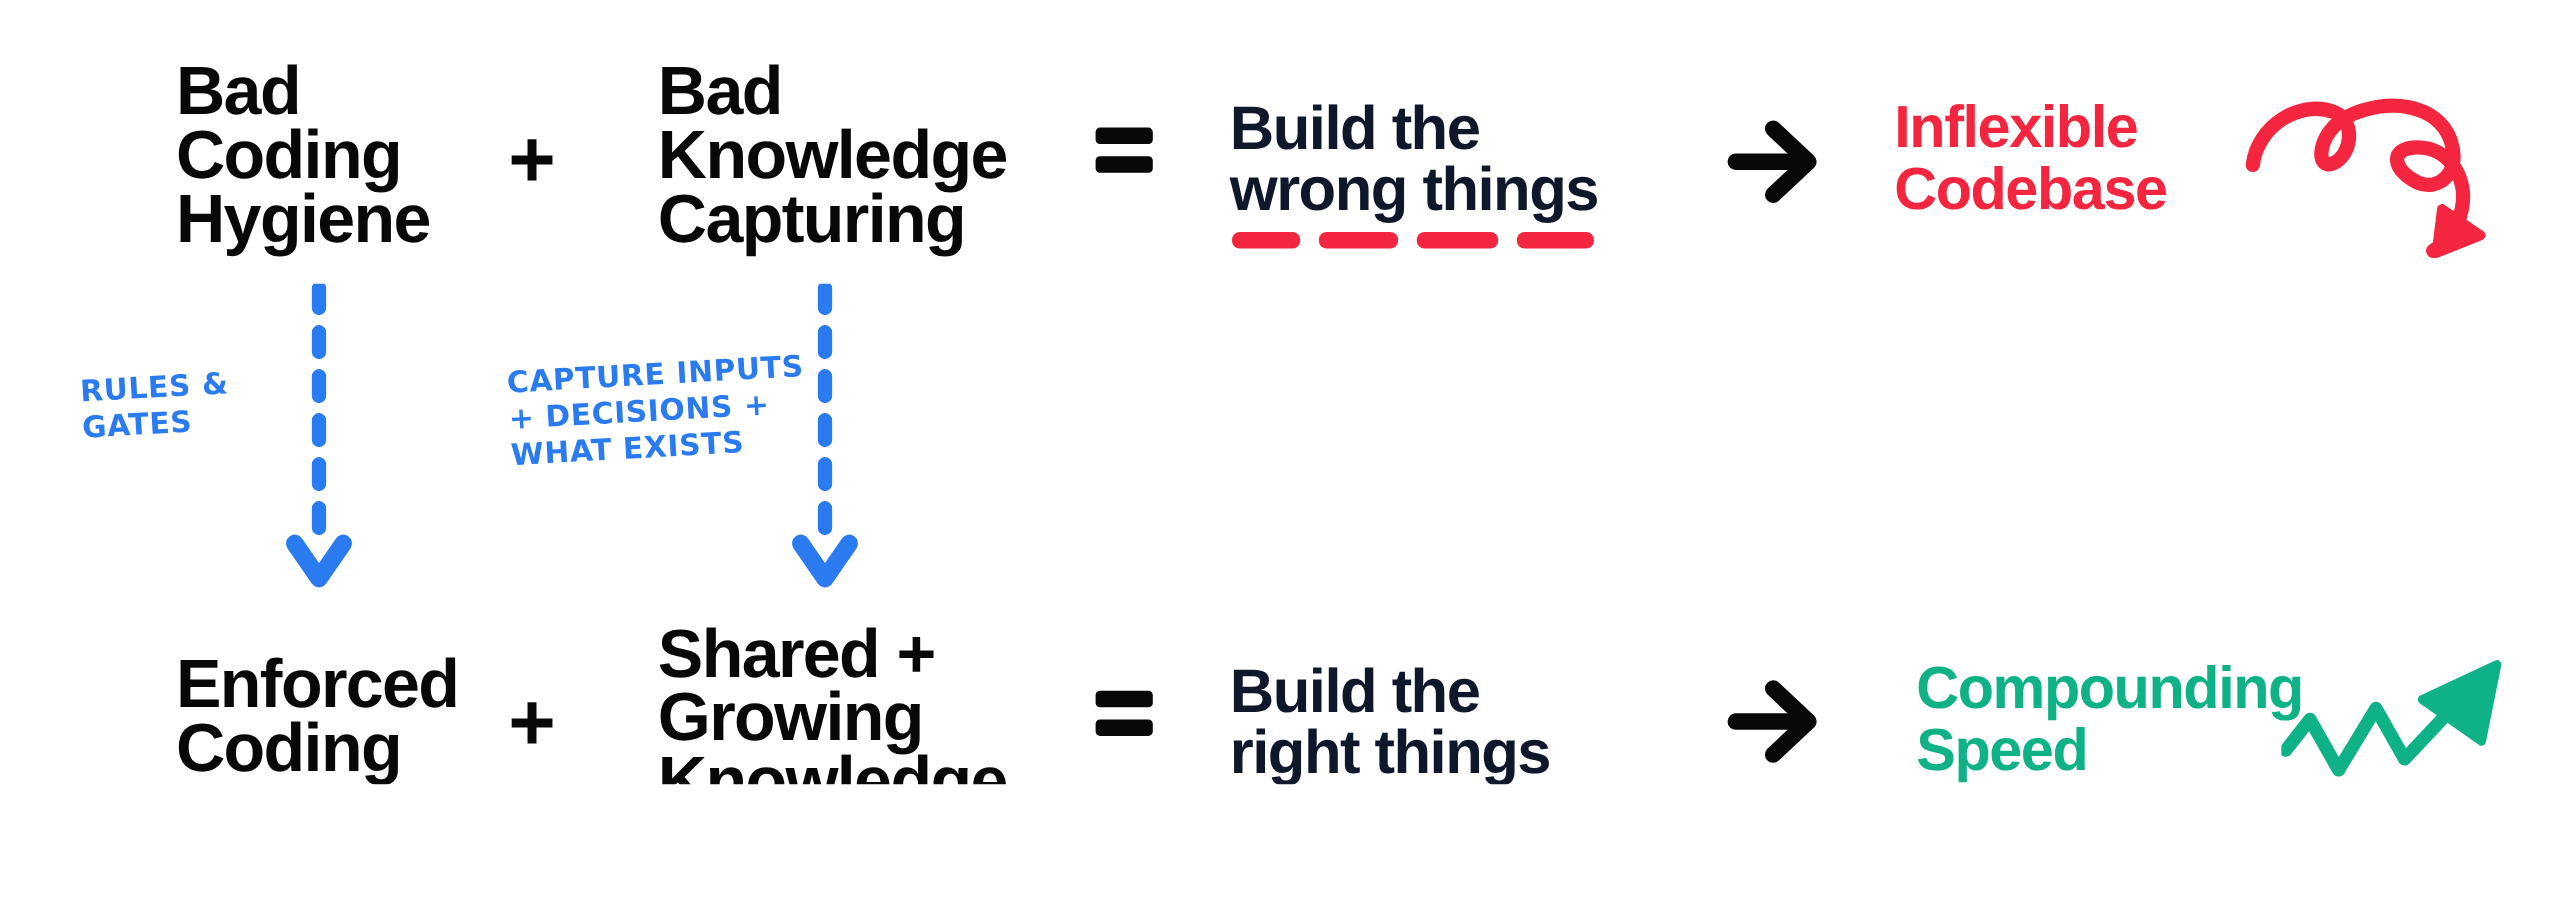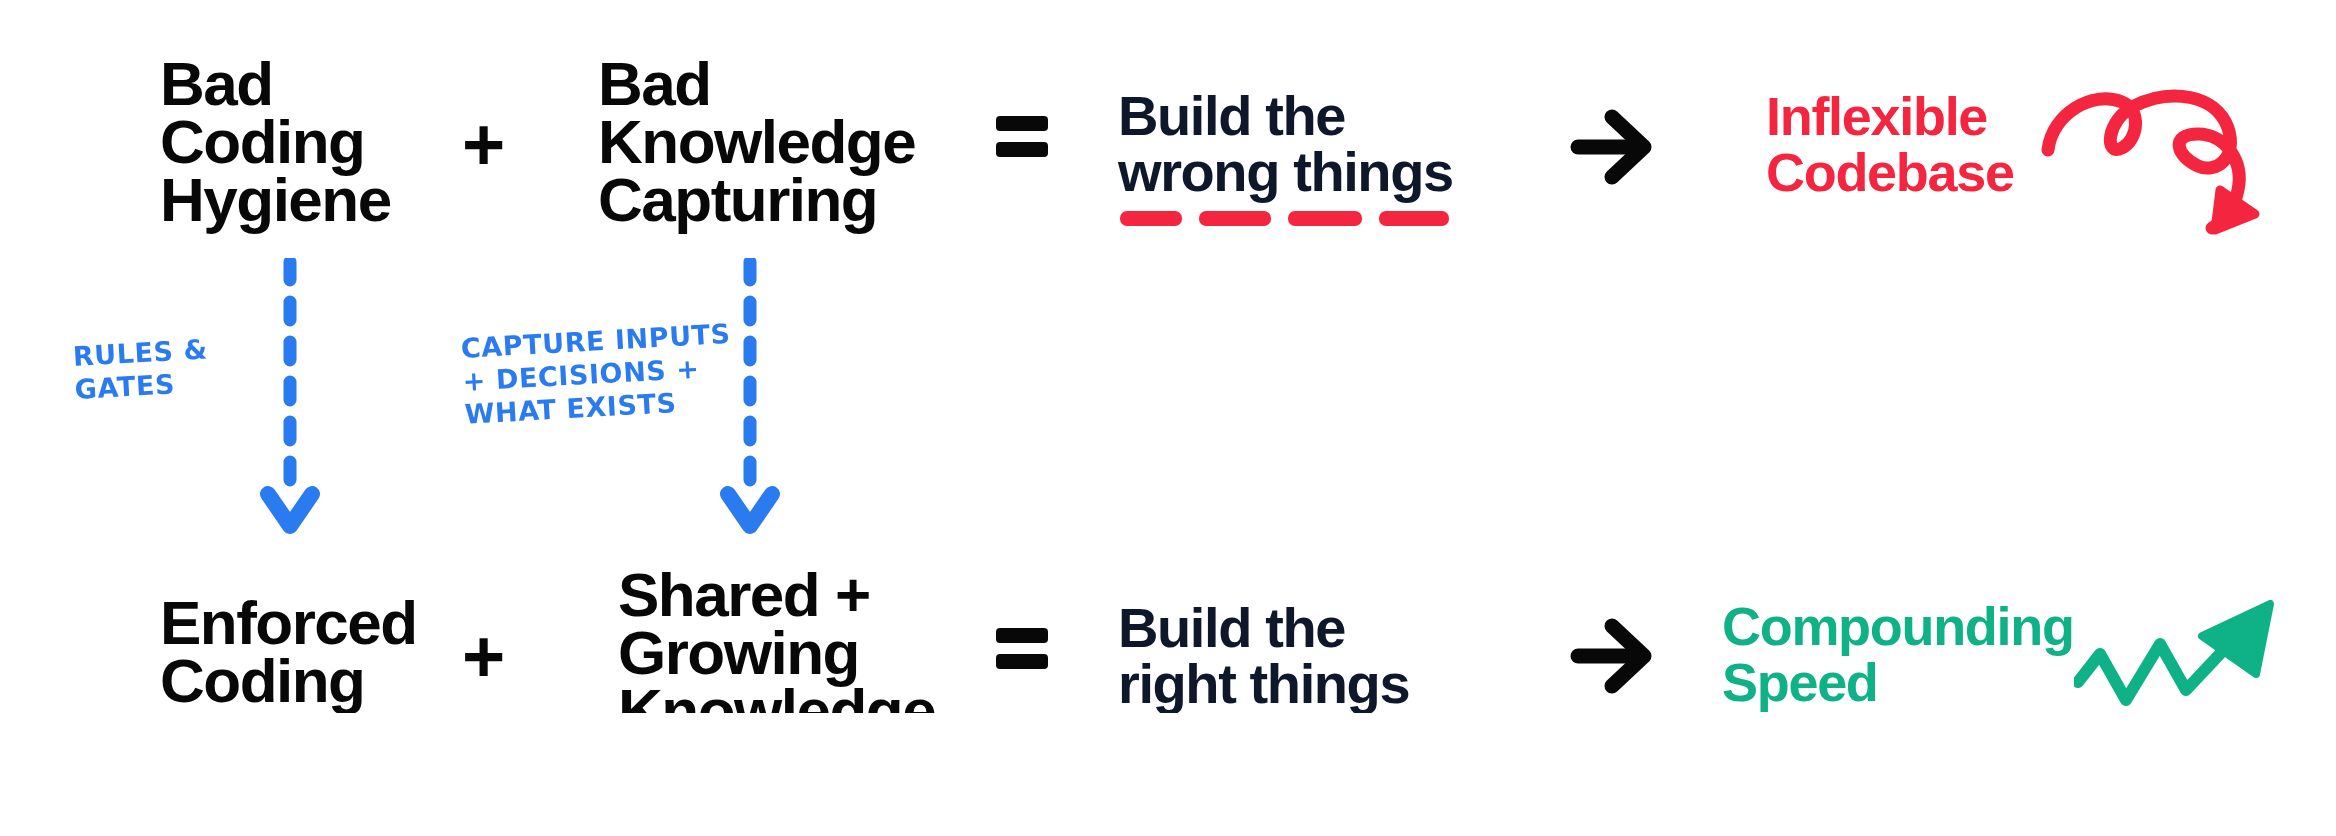--- a/index.html
+++ b/index.html
@@ -47,21 +47,21 @@
 
   .outcome {
     font-family: "Liberation Sans", sans-serif;
     font-weight: 700;
     font-size: 54px;
     line-height: 56px;
     letter-spacing: -1.3px;
     white-space: pre-line;
   }
   .outcome.bad  { color: #f4263f; }
-  .outcome.good { color: #0fb187; }
+  .outcome.good { color: #0fb187; margin-left: 20px; }
 
   
   .op-plus {
     font-family: "Liberation Sans", sans-serif;
     font-weight: 700;
     font-size: 74px;
     line-height: 74px;
     color: #080808;
   }
   .op-equals {
@@ -133,21 +133,21 @@
     <span></span>
   </div>
 
   <svg class="abs" style="left:1560px; top:105px;" width="110" height="80" viewBox="0 0 110 80">
     <g fill="none" stroke="#080808" stroke-width="15" stroke-linecap="round" stroke-linejoin="round">
       <line x1="18" y1="42" x2="80" y2="42"></line>
       <polyline points="52,12 84,42 52,72"></polyline>
     </g>
   </svg>
 
-  <div class="abs outcome bad" style="left:1722px; top:88px;margin-left:44px;">Inflexible
+  <div class="abs outcome bad" style="left:1722px; top:88px;">Inflexible
 Codebase</div>
 
   <svg class="abs" style="left:2030px; top:62px;" width="300" height="180" viewBox="0 0 300 180">
     <g fill="none" stroke="#f4263f" stroke-width="13" stroke-linecap="round" stroke-linejoin="round">
       <path d="M18 88
                C 22 52, 62 28, 92 40
                C 112 48, 108 78, 92 86
                C 74 95, 76 58, 104 44
                C 140 26, 186 32, 198 66
                C 208 96, 186 112, 168 104
@@ -174,21 +174,21 @@
   <div class="abs hand" style="left:460px; top:332px;">CAPTURE INPUTS
 + DECISIONS +
 WHAT EXISTS</div>
 
   <div class="abs term" style="left:160px; top:594px;">Enforced
 Coding
 Hygiene</div>
 
   <div class="abs op-plus" style="left:462px; top:620px;">+</div>
 
-  <div class="abs term" style="left:598px; top:566px;margin-left:20px;">Shared +
+  <div class="abs term" style="left:598px; top:566px;">Shared +
 Growing
 Knowledge</div>
 
   <div class="abs op-equals" style="left:996px; top:628px;" title="=">
     <i></i>
     <i></i>
   </div>
 
   <div class="abs result" style="left:1118px; top:600px;">Build the
 right things</div>

